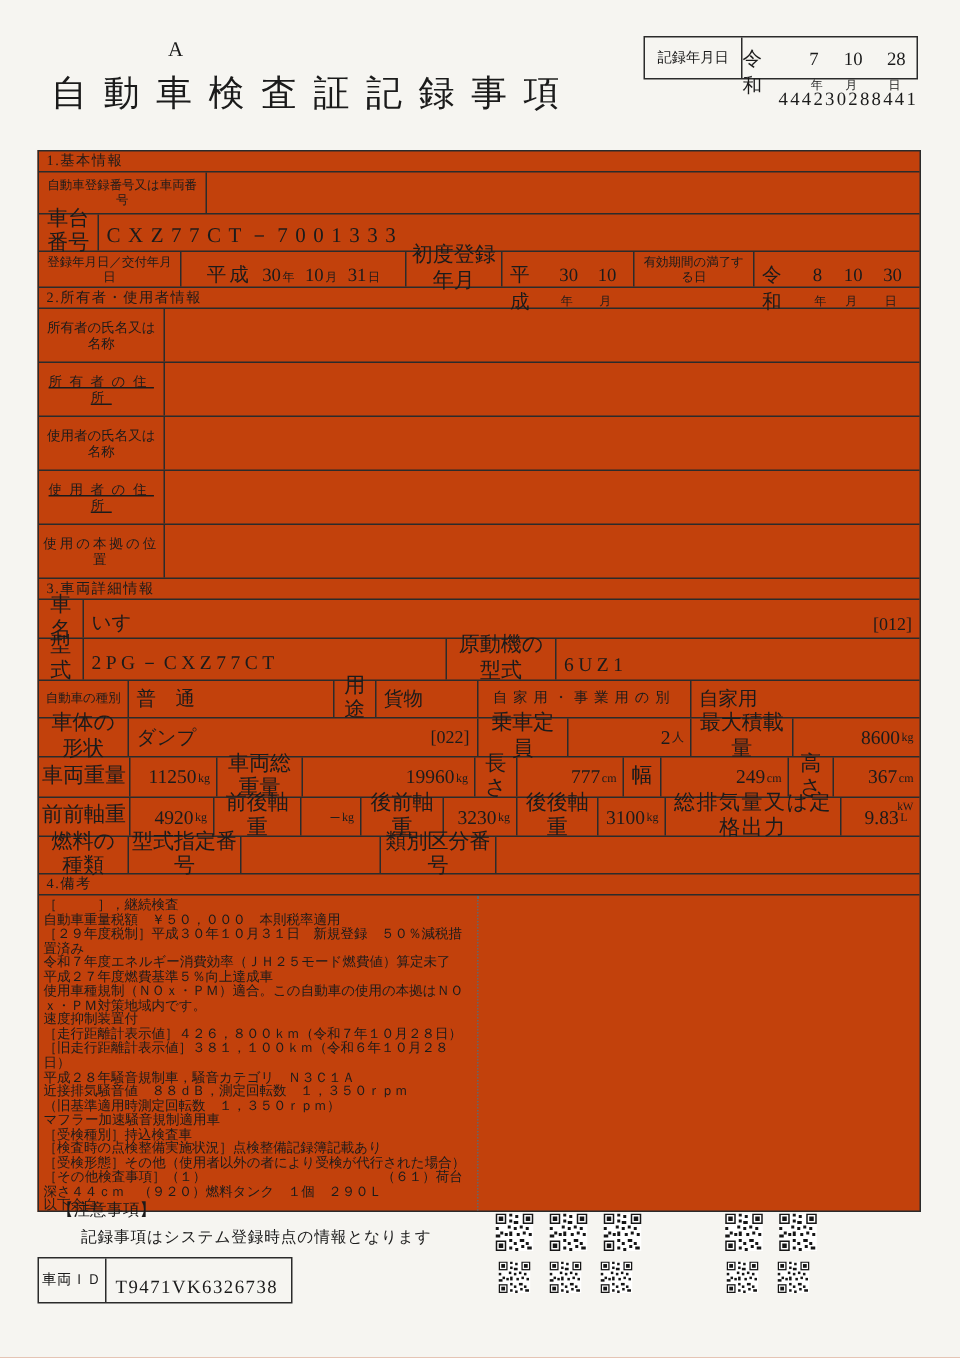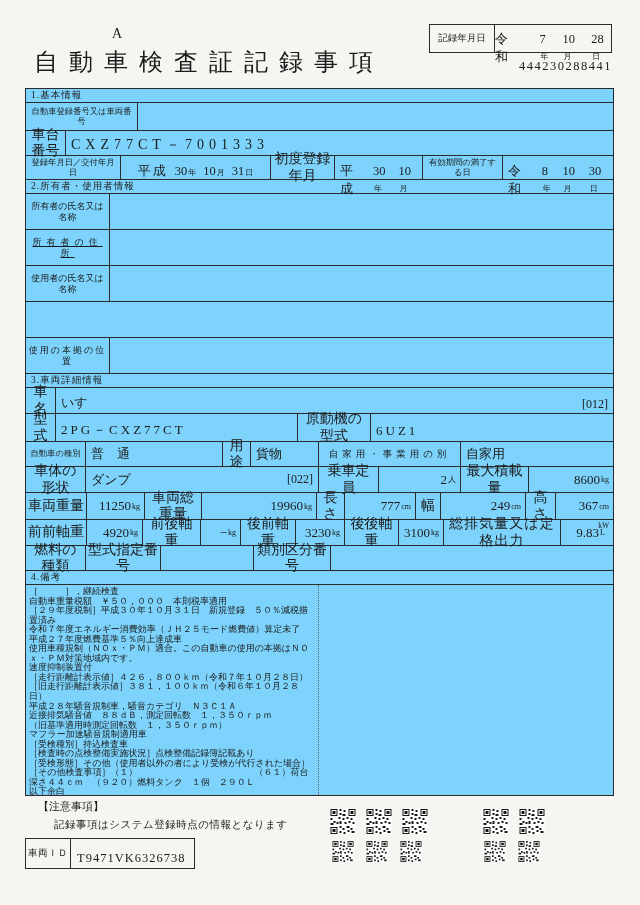--- a/index.html
+++ b/index.html
@@ -8,21 +8,21 @@
 
   .corner-mark{position:absolute;left:112px;top:26px;font-size:14px;letter-spacing:1px;}
   .title{position:absolute;left:34px;top:46px;font-size:24px;font-weight:normal;letter-spacing:11px;margin:0;white-space:nowrap;}
   .doc-number{position:absolute;left:430px;top:59px;width:182px;text-align:right;font-size:12.5px;letter-spacing:1.5px;}
 
   .record-box{position:absolute;left:429px;top:24px;width:181px;height:27px;border:1px solid #2b2b2b;display:flex;background:#f6f5f1;}
   .record-label{width:64px;border-right:1px solid #2b2b2b;display:flex;align-items:center;justify-content:center;font-size:9.5px;}
   .record-value{flex:1;display:flex;align-items:baseline;justify-content:center;gap:9px;padding-top:5px;font-size:13px;}
   .record-value .era{margin-right:8px;}
 
-  .tbl{position:absolute;left:25px;top:88px;width:587px;border:1.5px solid #2b2b2b;background:#7dd3fc;}
+  .tbl{position:absolute;left:25px;top:100px;width:587px;border:1.5px solid #2b2b2b;background:#c2410c;}
   .r{display:flex;border-bottom:1px solid #2b2b2b;box-sizing:border-box;}
   .r:last-child{border-bottom:none;}
   .sech{height:14px;align-items:center;padding-left:5px;font-size:9.5px;letter-spacing:1px;display:flex;}
   .lc{border-right:1px solid #2b2b2b;display:flex;align-items:center;justify-content:center;font-size:14px;text-align:center;box-sizing:border-box;padding:0 2px;line-height:1.15;}
   .lc.small{font-size:8.3px;}
   .vc{display:flex;align-items:center;box-sizing:border-box;font-size:13px;padding:0 5px;border-right:1px solid #2b2b2b;}
   .vc.last{border-right:none;}
   .vc.right{justify-content:flex-end;padding-right:4px;}
   .vc.between{justify-content:space-between;gap:37px;}
   .date{display:flex;align-items:baseline;justify-content:center;gap:7px;padding-top:6px;}
@@ -167,20 +167,21 @@
     </div>
     <div class="r" style="height:36px">
       <div class="lc spread" style="width:84px;font-size:9px">所有者の住所</div>
       <div class="vc last" style="flex:1"></div>
     </div>
     <div class="r" style="height:36px">
       <div class="lc" style="width:84px;font-size:9px">使用者の氏名又は名称</div>
       <div class="vc last" style="flex:1"></div>
     </div>
     <div class="r" style="height:36px">
+      <div class="lc spread" style="width:84px;font-size:9px">使用者の住所</div>
       <div class="vc last" style="flex:1"></div>
     </div>
     <div class="r" style="height:36px">
       <div class="lc" style="width:84px;font-size:9px;letter-spacing:2px">使用の本拠の位置</div>
       <div class="vc last" style="flex:1"></div>
     </div>
 
     <div class="r sech">3.車両詳細情報</div>
 
     <div class="r" style="height:26px">

